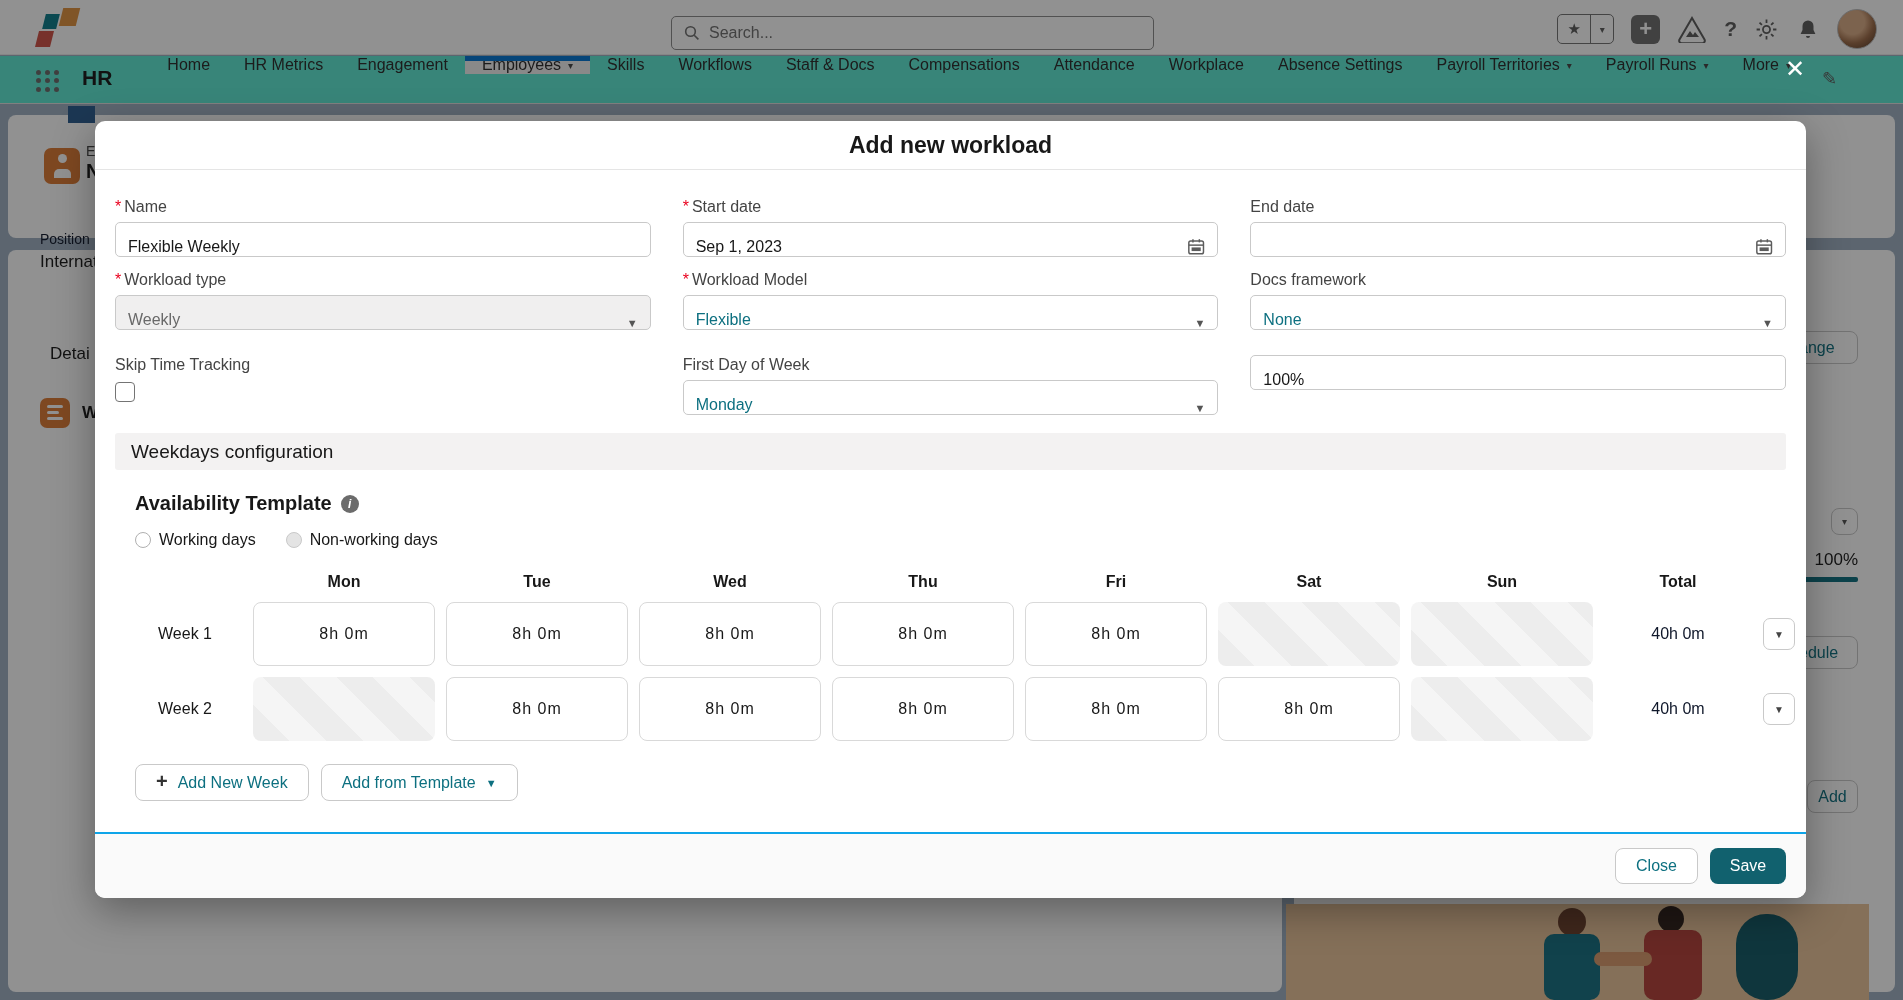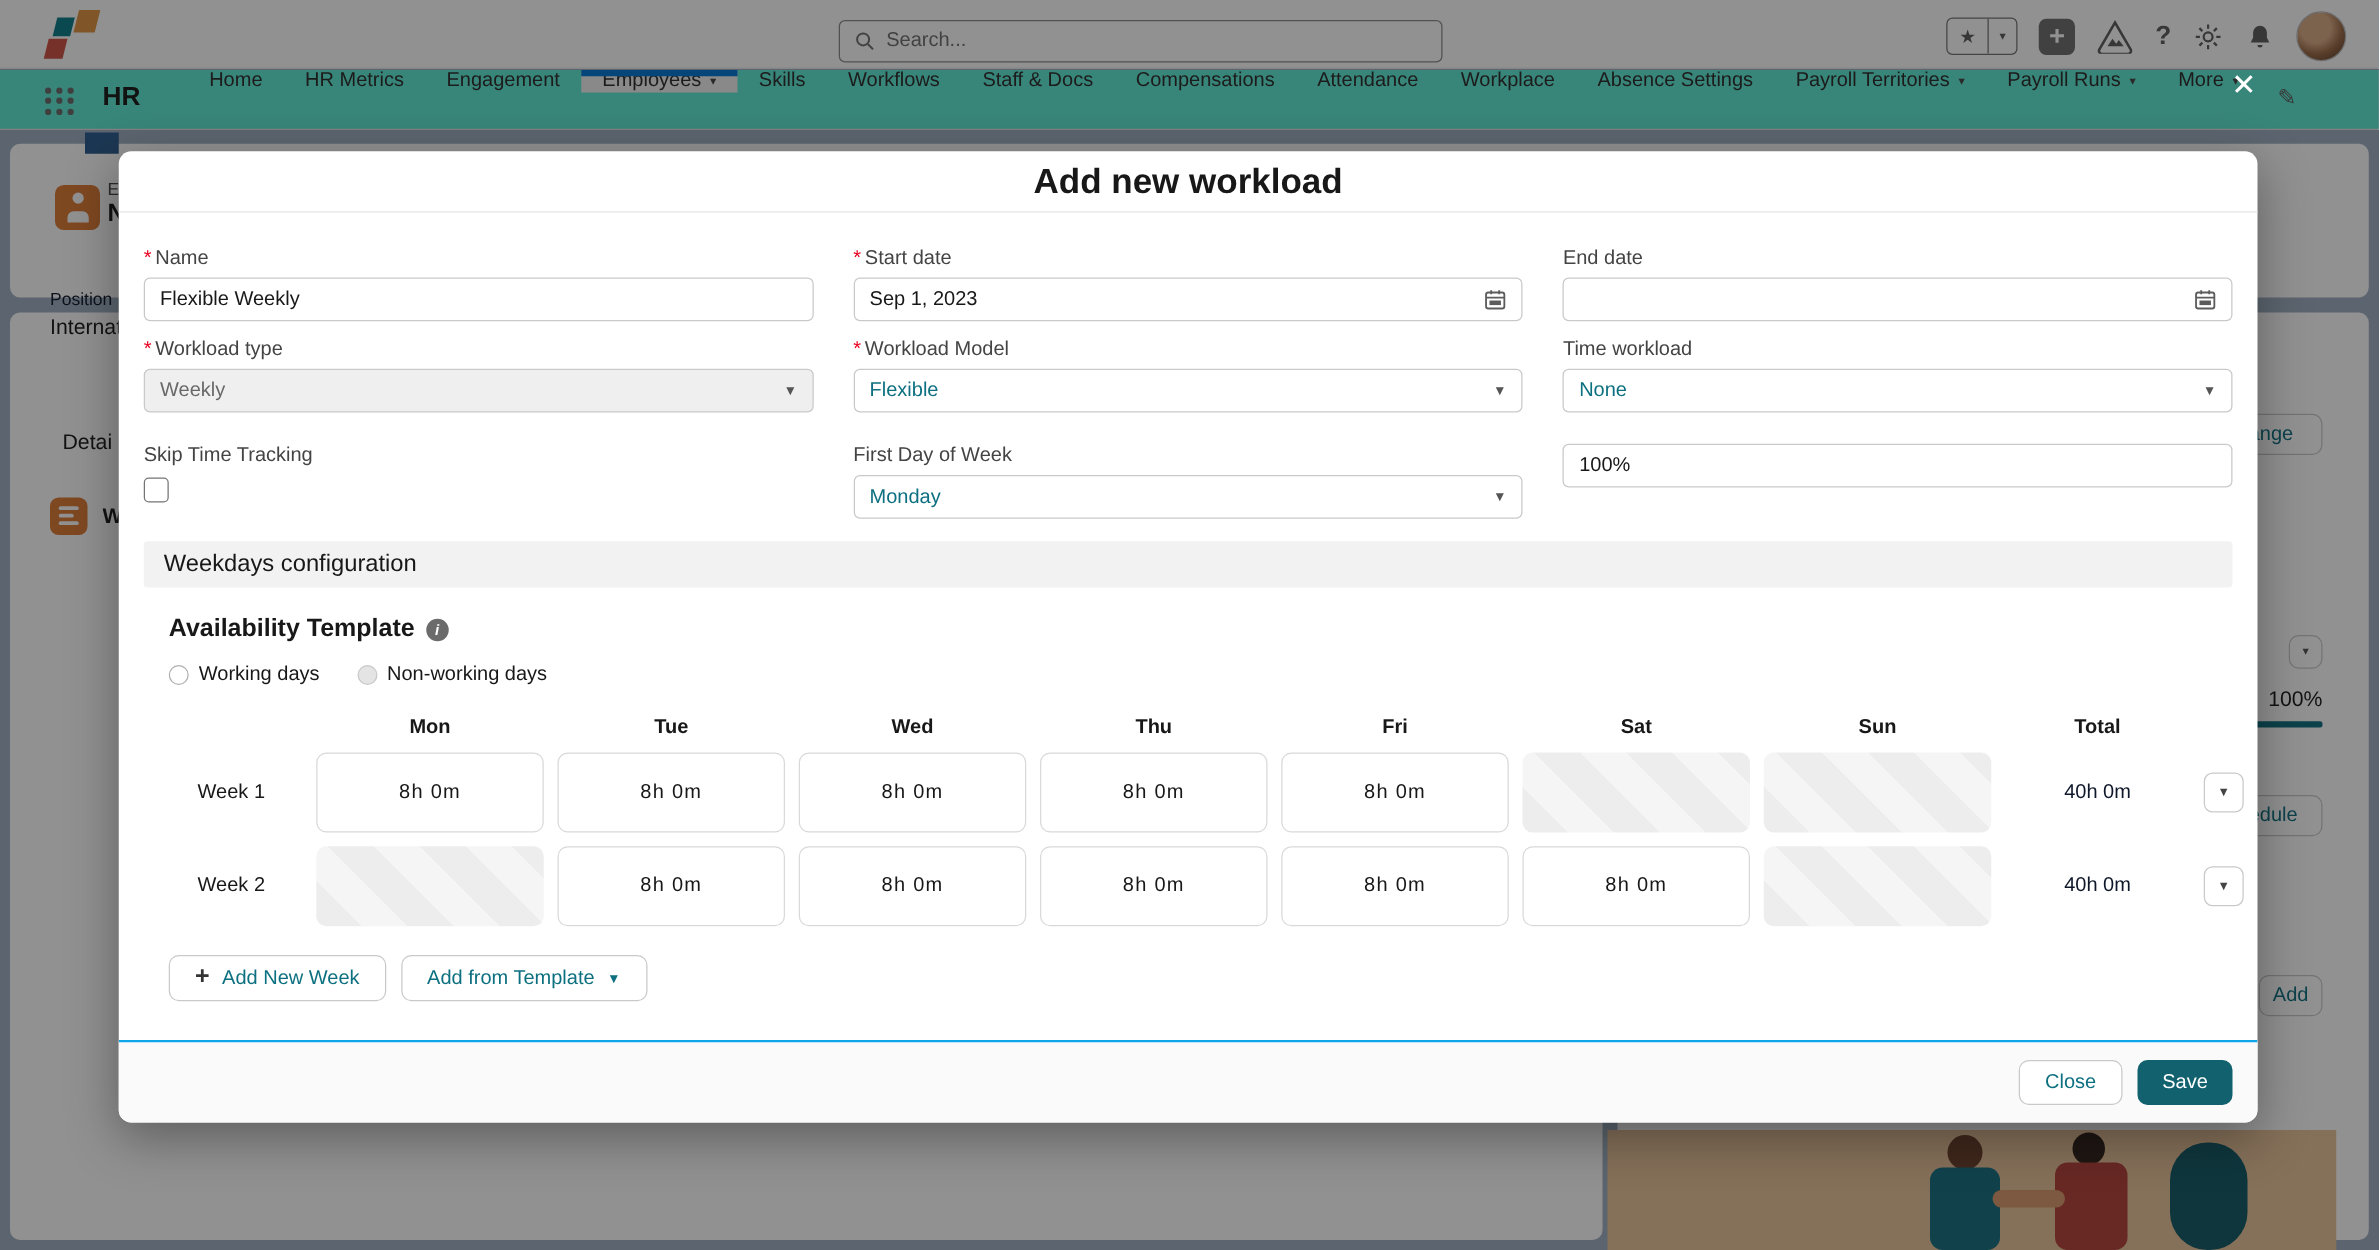--- a/index.html
+++ b/index.html
@@ -41,28 +41,28 @@
   .icon-sq .body{position:absolute;left:50%;bottom:6px;width:17px;height:9px;margin-left:-8.5px;border-radius:5px 5px 0 0;background:#fff;}
   .icon-sq .bar{position:absolute;left:7px;background:#fff;height:3px;border-radius:2px;}
   .illu{position:absolute;left:1286px;top:904px;width:583px;height:96px;background:#e9c49a;overflow:hidden;}
   .illu i{position:absolute;display:block;}
 
   
   .backdrop{position:absolute;inset:0;background:rgba(10,10,10,0.45);}
   .modal-close{position:absolute;left:1780px;top:54px;width:30px;height:30px;background:none;border:none;color:#fff;font-size:24px;line-height:30px;text-align:center;cursor:pointer;padding:0;}
   .modal{position:absolute;left:95px;top:121px;width:1711px;height:777px;background:#fff;border-radius:10px;box-shadow:0 12px 40px rgba(0,0,0,.35);}
   .modal-header{height:49px;border-bottom:1px solid #e5e5e5;display:flex;align-items:center;justify-content:center;}
-  .modal-title{font-size:28px;font-weight:600;color:#181818;}
+  .modal-title{font-size:23px;font-weight:600;color:#181818;}
   .modal-body{padding:0 20px;}
   .form-grid{display:grid;grid-template-columns:1fr 1fr 1fr;column-gap:32px;row-gap:13px;}
   .form-grid.first{margin-top:27px;}
   .form-grid.third{margin-top:25px;}
   .field label{display:block;font-size:16px;color:#444;margin-bottom:5px;line-height:20px;}
   .req{color:#ea001e;margin-right:3px;}
-  .control{height:35px;border:1px solid #c9c9c9;border-radius:5px;background:#fff;display:flex;align-items:center;justify-content:space-between;padding:0 12px;font-size:16px;color:#181818;}
+  .control{height:35px;border:1px solid #c9c9c9;border-radius:5px;background:#fff;display:flex;align-items:flex-end;justify-content:space-between;padding:0 12px;font-size:16px;color:#181818;}
   .control input{border:none;outline:none;font-size:16px;color:#181818;width:100%;background:transparent;padding:0;}
   .control.disabled{background:#f0efef;color:#696969;}
   .control .arr{font-size:11px;color:#555;margin-left:8px;}
   .teal{color:#0d7080;}
   .checkbox{width:20px;height:20px;border:1.5px solid #747474;border-radius:4px;background:#fff;appearance:none;margin:2px 0 0 0;}
   .section-bar{margin-top:18px;height:37px;background:#f3f2f2;border-radius:3px;display:flex;align-items:center;padding:0 16px;font-size:19px;color:#181818;}
   .wk-section{padding-left:20px;}
   .avail-title{margin-top:22px;display:flex;align-items:center;gap:9px;font-size:20px;font-weight:600;color:#181818;}
   .info-i{width:18px;height:18px;border-radius:50%;background:#6b6b6b;color:#fff;font-size:12px;font-style:italic;font-weight:bold;text-align:center;line-height:18px;}
   .radios{margin-top:16px;display:flex;align-items:center;gap:30px;}
@@ -285,21 +285,21 @@
           </div>
         </div>
         <div class="field">
           <label><span class="req">*</span><span>Workload Model</span></label>
           <div class="control">
             <span class="teal">Flexible</span>
             <span class="arr">▼</span>
           </div>
         </div>
         <div class="field">
-          <label><span>Time workload</span></label>
+          <label><span>Docs framework</span></label>
           <div class="control">
             <span class="teal">None</span>
             <span class="arr">▼</span>
           </div>
         </div>
       </div>
 
       <div class="form-grid third">
         <div class="field">
           <label><span>Skip Time Tracking</span></label>

